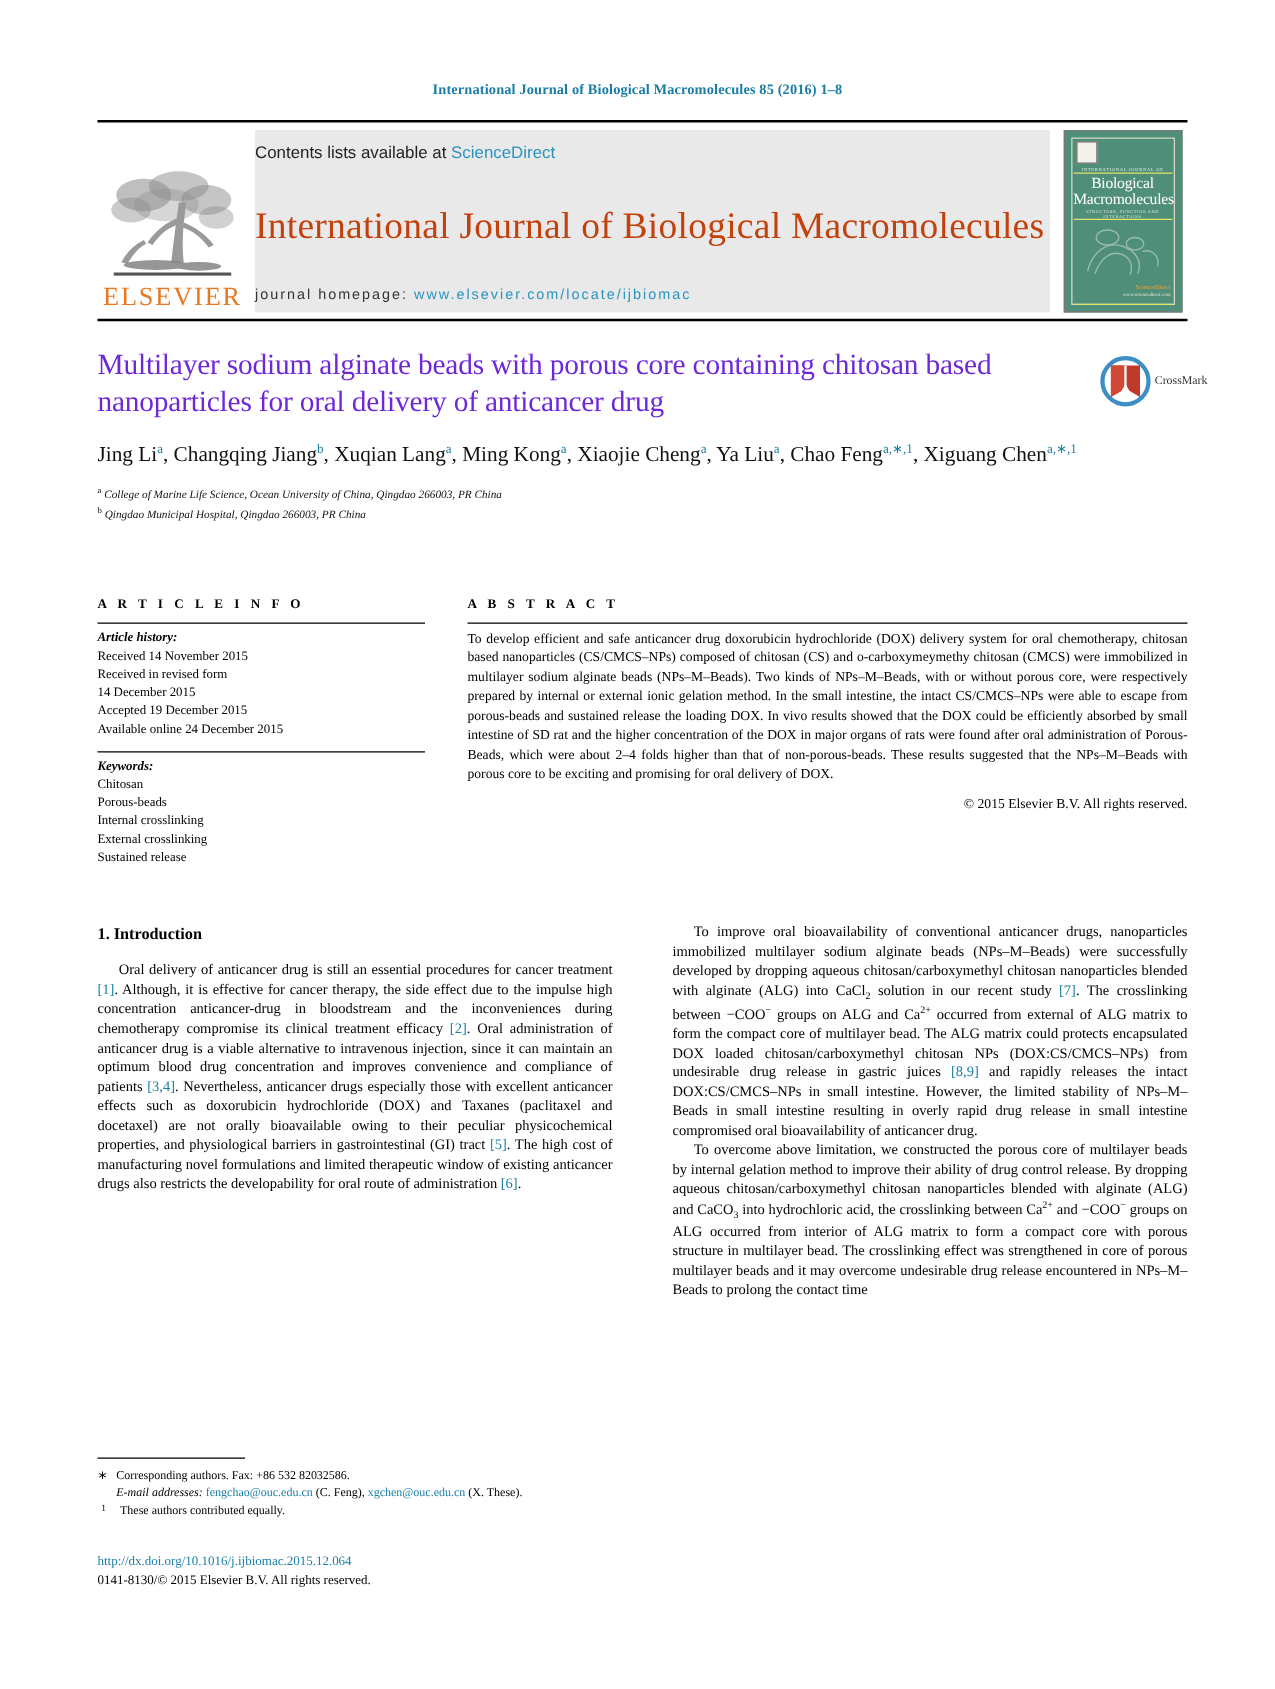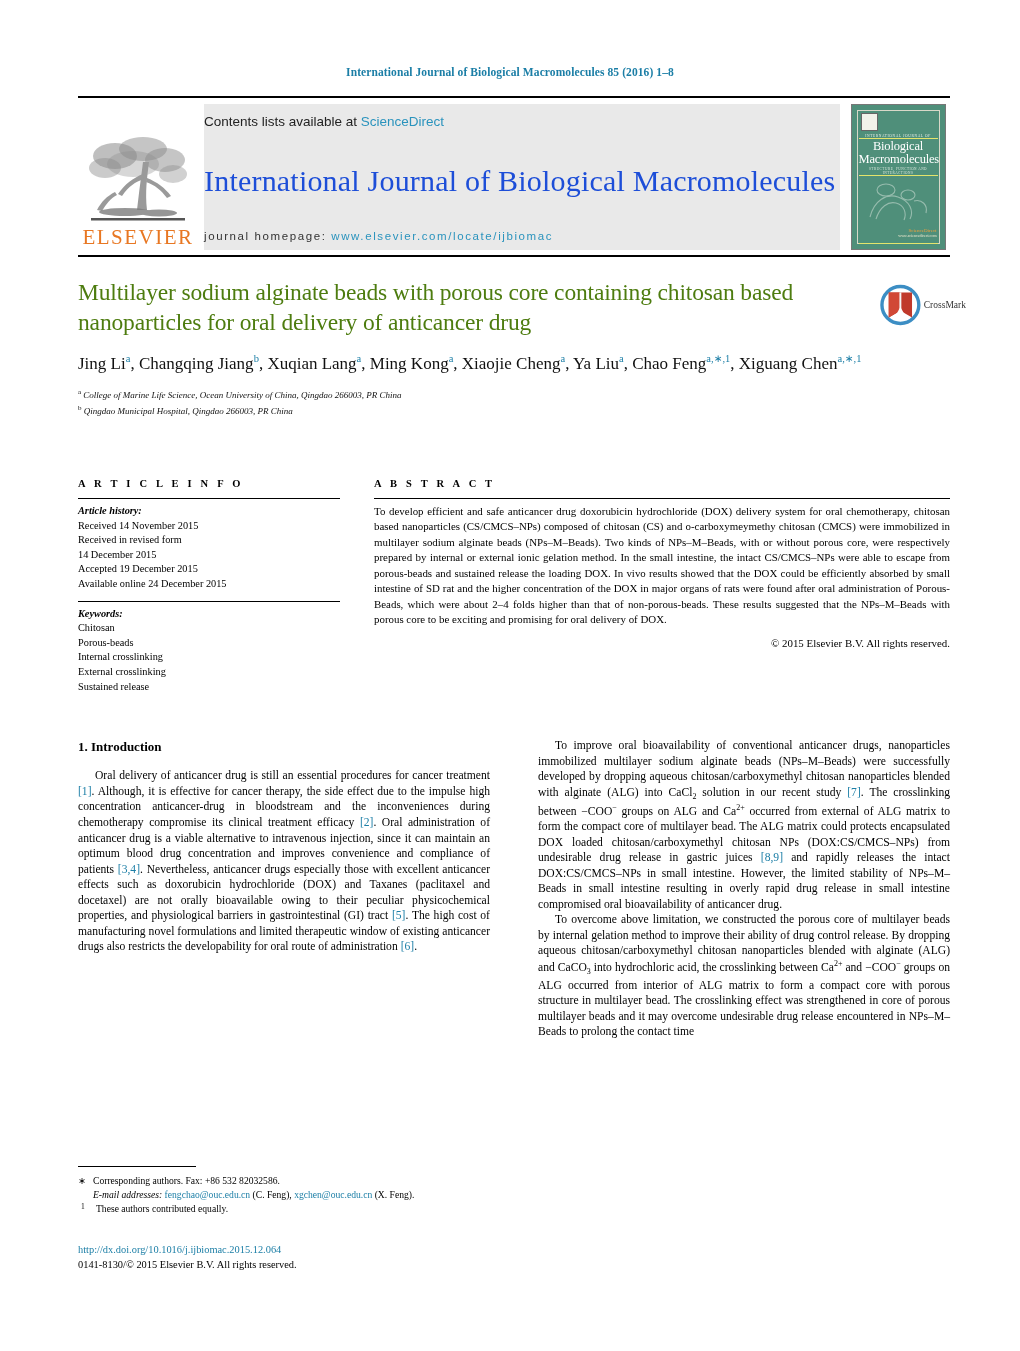--- a/index.html
+++ b/index.html
@@ -86,21 +86,21 @@
     font-family: "Liberation Sans", sans-serif;
     font-size: 13.5px;
     color: #222;
   }
   .contents-line .sd {
     color: #2a93bd;
   }
   .journal-title {
     font-family: "Liberation Serif", serif;
     font-size: 30px;
-    color: #1d4ed8;
+    color: #c2410c;
     letter-spacing: .2px;
     padding: 4px 0 2px 0;
   }
   .homepage-line {
     font-family: "Liberation Sans", sans-serif;
     font-size: 11.5px;
     letter-spacing: 1.6px;
     color: #333;
   }
   .homepage-line .url {
@@ -185,21 +185,21 @@
   .title-block {
     position: absolute;
     top: 278px;
     left: 78px;
     width: 790px;
   }
   .paper-title {
     font-family: "Liberation Serif", serif;
     font-size: 23.5px;
     line-height: 1.27;
-    color: #4d7c0f;
+    color: #6d28d9;
     margin: 0;
     font-weight: normal;
     letter-spacing: -0.15px;
   }
   .authors {
     margin-top: 14px;
     font-size: 17px;
     line-height: 1.42;
     color: #111;
   }
@@ -502,21 +502,21 @@
   <div class="footnotes">
     <div class="fn-rule"></div>
     <div class="fn-row">
       <div class="fn-mark">∗</div>
       <div class="fn-text">
         <span>Corresponding authors. Fax: +86 532 82032586.</span><br>
         <span class="em">E-mail addresses:</span>
         <span class="mail">fengchao@ouc.edu.cn</span>
         <span>(C. Feng),</span>
         <span class="mail">xgchen@ouc.edu.cn</span>
-        <span>(X. Feng).</span>
+        <span>(X. These).</span>
       </div>
     </div>
     <div class="fn-row">
       <div class="fn-mark sup1">1</div>
       <div class="fn-text">These authors contributed equally.</div>
     </div>
   </div>
 
   <div class="doi-block">
     <div class="doi-link">http://dx.doi.org/10.1016/j.ijbiomac.2015.12.064</div>

